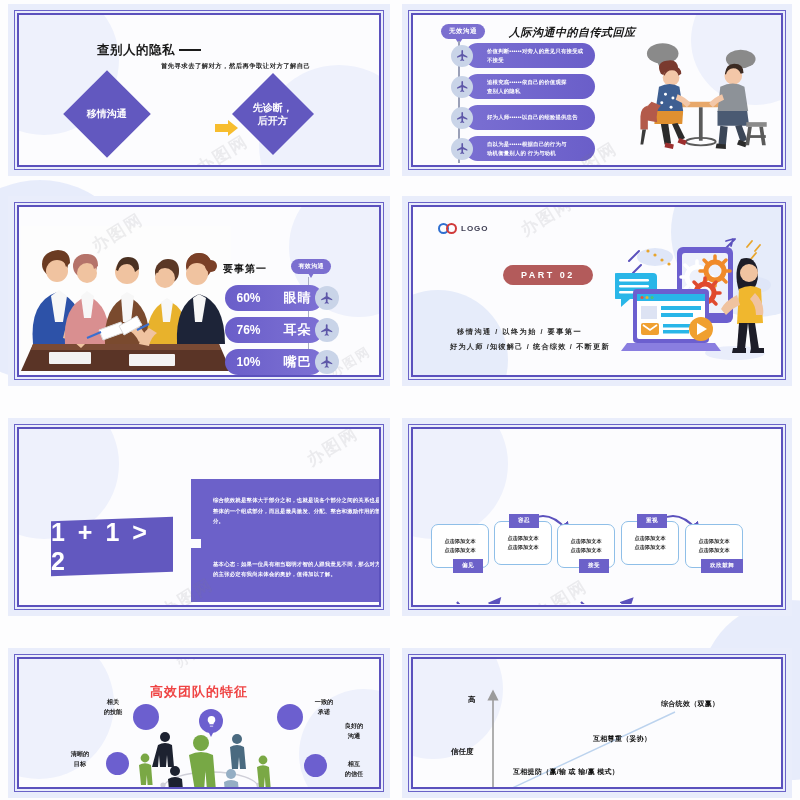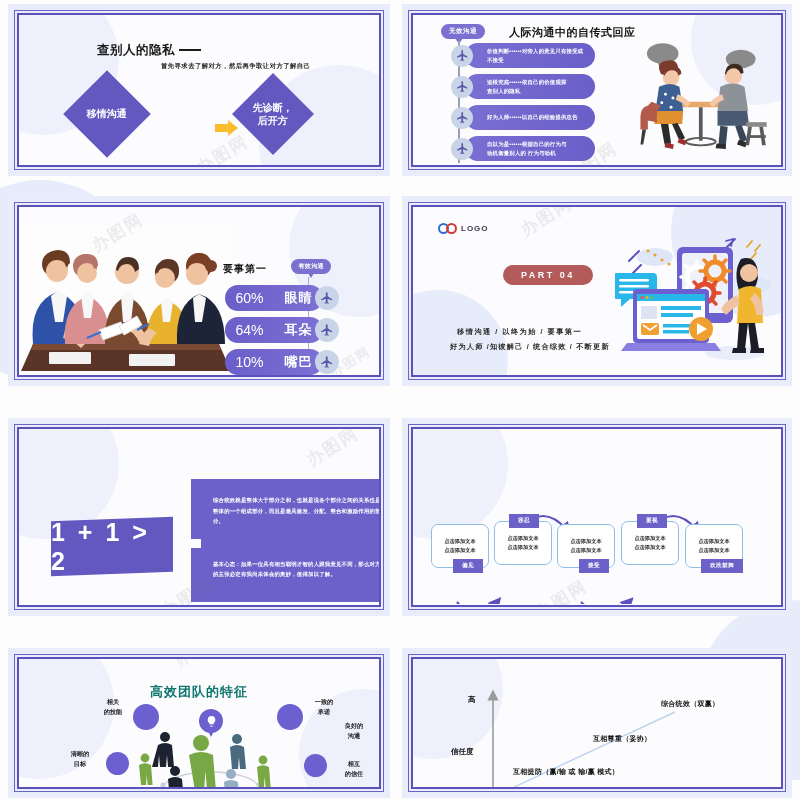--- a/index.html
+++ b/index.html
@@ -55,21 +55,21 @@
 
   
   .s2-badge{
     position:absolute;left:28px;top:9px;background:#7b6fd0;color:#fff;
     font-size:6.5px;font-weight:700;padding:3px 8px;border-radius:9px;letter-spacing:.5px;
   }
   .s2-badge:after{
     content:"";position:absolute;left:14px;bottom:-5px;width:0;height:0;
     border-left:4px solid transparent;border-right:4px solid transparent;border-top:6px solid #7b6fd0;
   }
-  .s2-title{position:absolute;left:96px;top:10px;font-size:11px;font-weight:700;color:#161616;letter-spacing:.5px;}
+  .s2-title{position:absolute;left:96px;top:10px;font-size:11px;font-weight:700;color:#161616;letter-spacing:.5px;font-style:italic;}
   .s2-spine{position:absolute;left:45px;top:26px;width:1.5px;height:122px;background:#9aa0b8;}
   .s2-row{position:absolute;left:38px;height:25px;}
   .s2-pill{
     position:absolute;left:14px;top:0;width:130px;height:25px;border-radius:13px;
     background:linear-gradient(90deg,#7a6fd2,#6a5ec9);
     display:flex;align-items:center;
   }
   .s2-pill p{margin:0 0 0 22px;color:#fff;font-size:5.4px;font-weight:700;line-height:1.55;letter-spacing:.2px;}
   .s2-icon{
     position:absolute;left:0;top:1.5px;width:22px;height:22px;border-radius:50%;
@@ -87,21 +87,21 @@
     padding:3px 7px;border-radius:9px;letter-spacing:.4px;
   }
   .s3-badge:after{content:"";position:absolute;left:50%;margin-left:-3px;bottom:-4px;width:0;height:0;
     border-left:3px solid transparent;border-right:3px solid transparent;border-top:5px solid #7b6fd0;}
   .s3-spine{position:absolute;right:70px;top:70px;width:1.5px;height:80px;background:#a8aec4;}
   .s3-row{position:absolute;right:40px;height:26px;}
   .s3-pill{
     position:absolute;right:16px;top:0;width:98px;height:26px;border-radius:13px;
     background:linear-gradient(90deg,#6a5ec9,#7d71d4);display:flex;align-items:center;justify-content:space-around;
   }
-  .s3-pct{color:#fff;font-size:14px;font-weight:400;}
+  .s3-pct{color:#fff;font-size:12px;font-weight:700;}
   .s3-word{color:#fff;font-size:13px;font-weight:700;letter-spacing:1px;}
   .s3-icon{position:absolute;right:0;top:1px;width:24px;height:24px;border-radius:50%;background:#c9d4e8;
     display:flex;align-items:center;justify-content:center;z-index:2;}
   .s3-icon svg{width:14px;height:14px;fill:#5d57a8;}
 
   
   .s4-logo{position:absolute;left:25px;top:16px;display:flex;align-items:center;gap:4px;}
   .s4-logo .ring1{width:11px;height:11px;border-radius:50%;border:2.5px solid #2f6fd0;box-sizing:border-box;}
   .s4-logo .ring2{width:11px;height:11px;border-radius:50%;border:2.5px solid #d03a3a;box-sizing:border-box;margin-left:-7px;}
   .s4-logo .txt{font-size:8px;font-weight:700;color:#3c3c52;letter-spacing:1px;}
@@ -136,21 +136,21 @@
     display:flex;flex-direction:column;align-items:center;justify-content:center;
   }
   .s6-card span{font-size:5.2px;font-weight:700;color:#1b1b1b;line-height:1.7;}
   .s6-tag{
     position:absolute;background:#6c61c9;color:#fff;font-size:5.6px;font-weight:700;
     padding:3px 9px;letter-spacing:.5px;
   }
   .s6-arc{position:absolute;}
 
   
-  .s7-title{position:absolute;left:0;right:0;top:24px;text-align:center;font-size:13px;font-weight:700;color:#0f766e;letter-spacing:1px;}
+  .s7-title{position:absolute;left:0;right:0;top:24px;text-align:center;font-size:13px;font-weight:700;color:#ef4444;letter-spacing:1px;}
   .s7-dot{position:absolute;border-radius:50%;background:#6c5fcf;}
   .s7-lab{position:absolute;font-size:6.2px;font-weight:700;color:#1b1b1b;text-align:center;line-height:1.6;}
   .s7-bulb{position:absolute;width:24px;height:24px;border-radius:50%;background:#6c5fcf;display:flex;align-items:center;justify-content:center;}
   .s7-bulb:after{content:"";position:absolute;bottom:-4px;left:9px;width:0;height:0;
     border-left:3px solid transparent;border-right:3px solid transparent;border-top:6px solid #6c5fcf;}
 
   
   .s8-hi{position:absolute;left:55px;top:36px;font-size:7.5px;font-weight:700;color:#111;}
   .s8-yl{position:absolute;left:38px;top:88px;font-size:7.5px;font-weight:700;color:#111;}
   .s8-note{position:absolute;font-size:7px;font-weight:700;color:#111;letter-spacing:.3px;white-space:nowrap;}
@@ -373,21 +373,21 @@
         </div>
         <div class="s3-icon">
           <svg viewBox="0 0 24 24">
               <path d="M21 16v-2l-8-5V3.5A1.5 1.5 0 0 0 11.5 2 1.5 1.5 0 0 0 10 3.5V9l-8 5v2l8-2.5V19l-2 1.5V22l3.5-1 3.5 1v-1.5L13 19v-5.5z"></path>
             </svg>
         </div>
       </div>
 
       <div class="s3-row" style="top:110px;">
         <div class="s3-pill">
-          <span class="s3-pct">64%</span>
+          <span class="s3-pct">76%</span>
           <span class="s3-word">耳朵</span>
         </div>
         <div class="s3-icon">
           <svg viewBox="0 0 24 24">
               <path d="M21 16v-2l-8-5V3.5A1.5 1.5 0 0 0 11.5 2 1.5 1.5 0 0 0 10 3.5V9l-8 5v2l8-2.5V19l-2 1.5V22l3.5-1 3.5 1v-1.5L13 19v-5.5z"></path>
             </svg>
         </div>
       </div>
 
       <div class="s3-row" style="top:142px;">
@@ -412,21 +412,21 @@
     <div class="inner">
       <div class="bgblob" style="right:-60px;top:-60px;width:170px;height:170px;background:#e6ecfa;"></div>
       <div class="bgblob" style="left:-45px;bottom:-55px;width:140px;height:140px;background:#e6ecfa;"></div>
 
       <div class="s4-logo">
         <span class="ring1"></span>
         <span class="ring2"></span>
         <span class="txt">LOGO</span>
       </div>
 
-      <div class="s4-part">PART 04</div>
+      <div class="s4-part">PART 02</div>
       <div class="s4-l1">移情沟通  /  以终为始  /  要事第一</div>
       <div class="s4-l2">好为人师 /知彼解己 / 统合综效 / 不断更新</div>
 
       <div class="s4-ill">
         <svg viewBox="0 0 160 135" width="160" height="135">
           <ellipse cx="40" cy="28" rx="18" ry="9" fill="#dfe6f8"></ellipse>
           <ellipse cx="140" cy="56" rx="16" ry="8" fill="#dfe6f8"></ellipse>
           <ellipse cx="120" cy="124" rx="30" ry="7" fill="#e9edfb"></ellipse>
 
           <path d="M14 32 l10 -10 M18 44 l8 -8" stroke="#5b51bd" stroke-width="2" stroke-linecap="round"></path>

